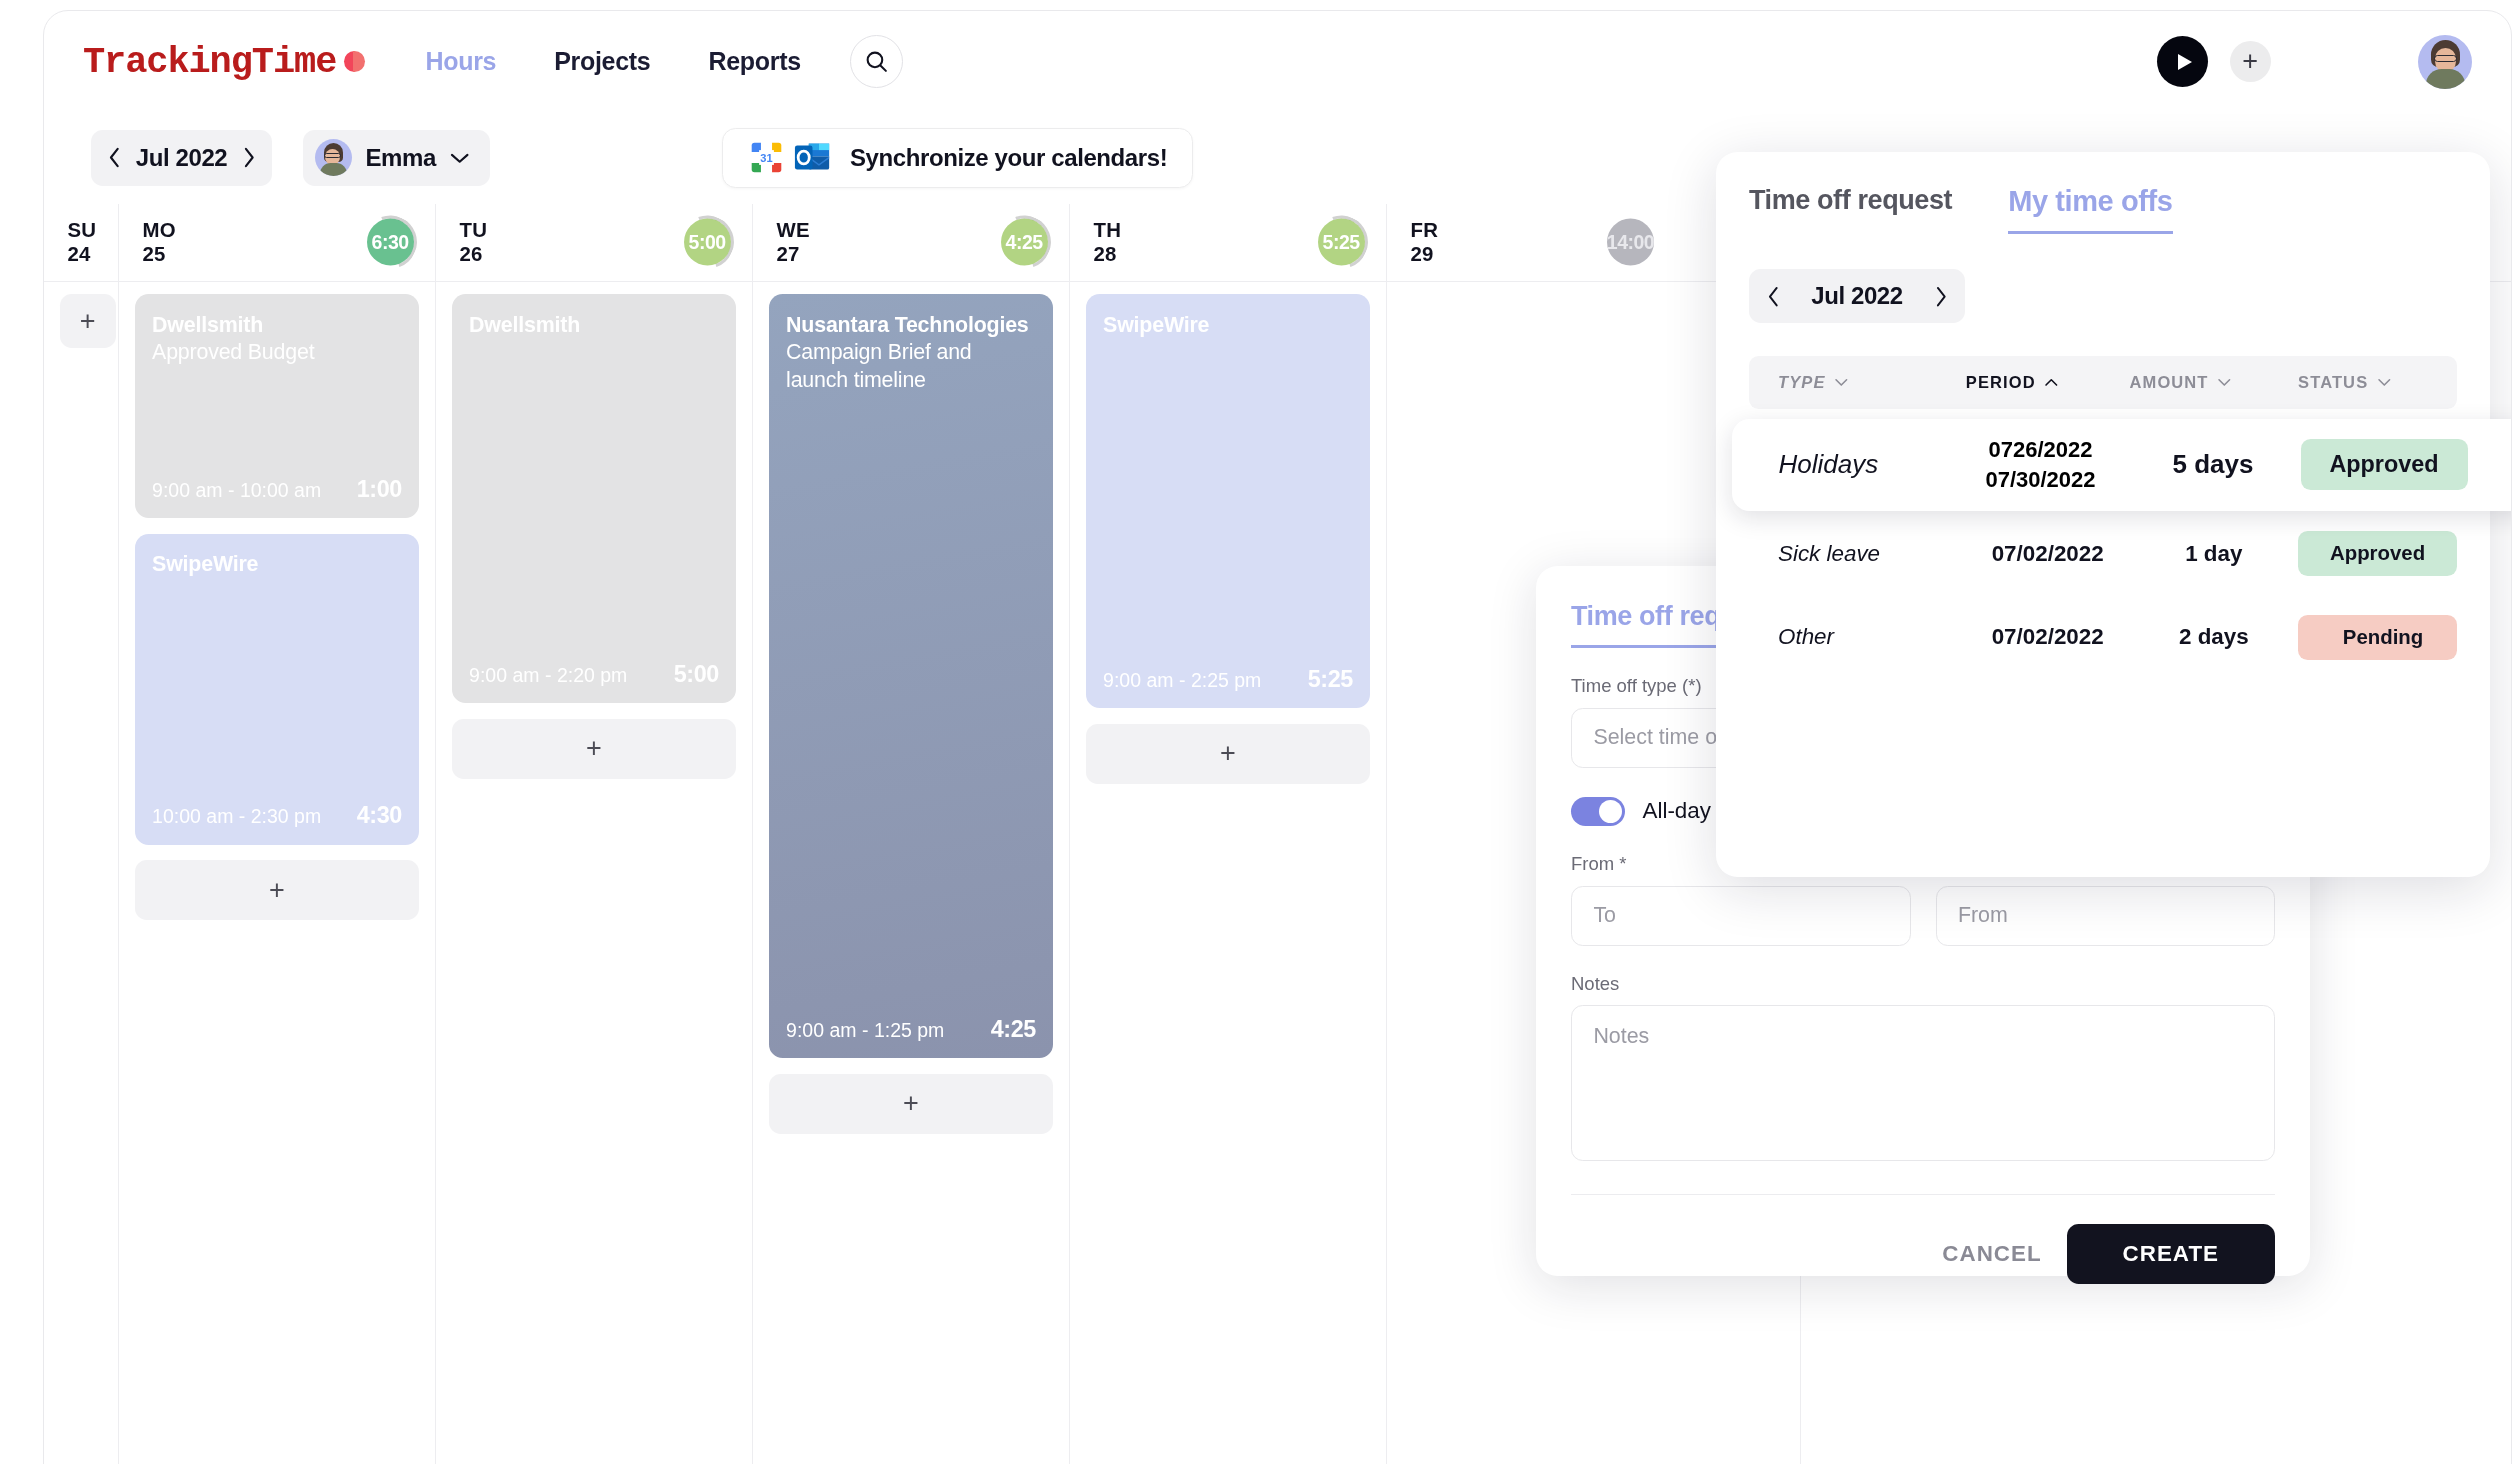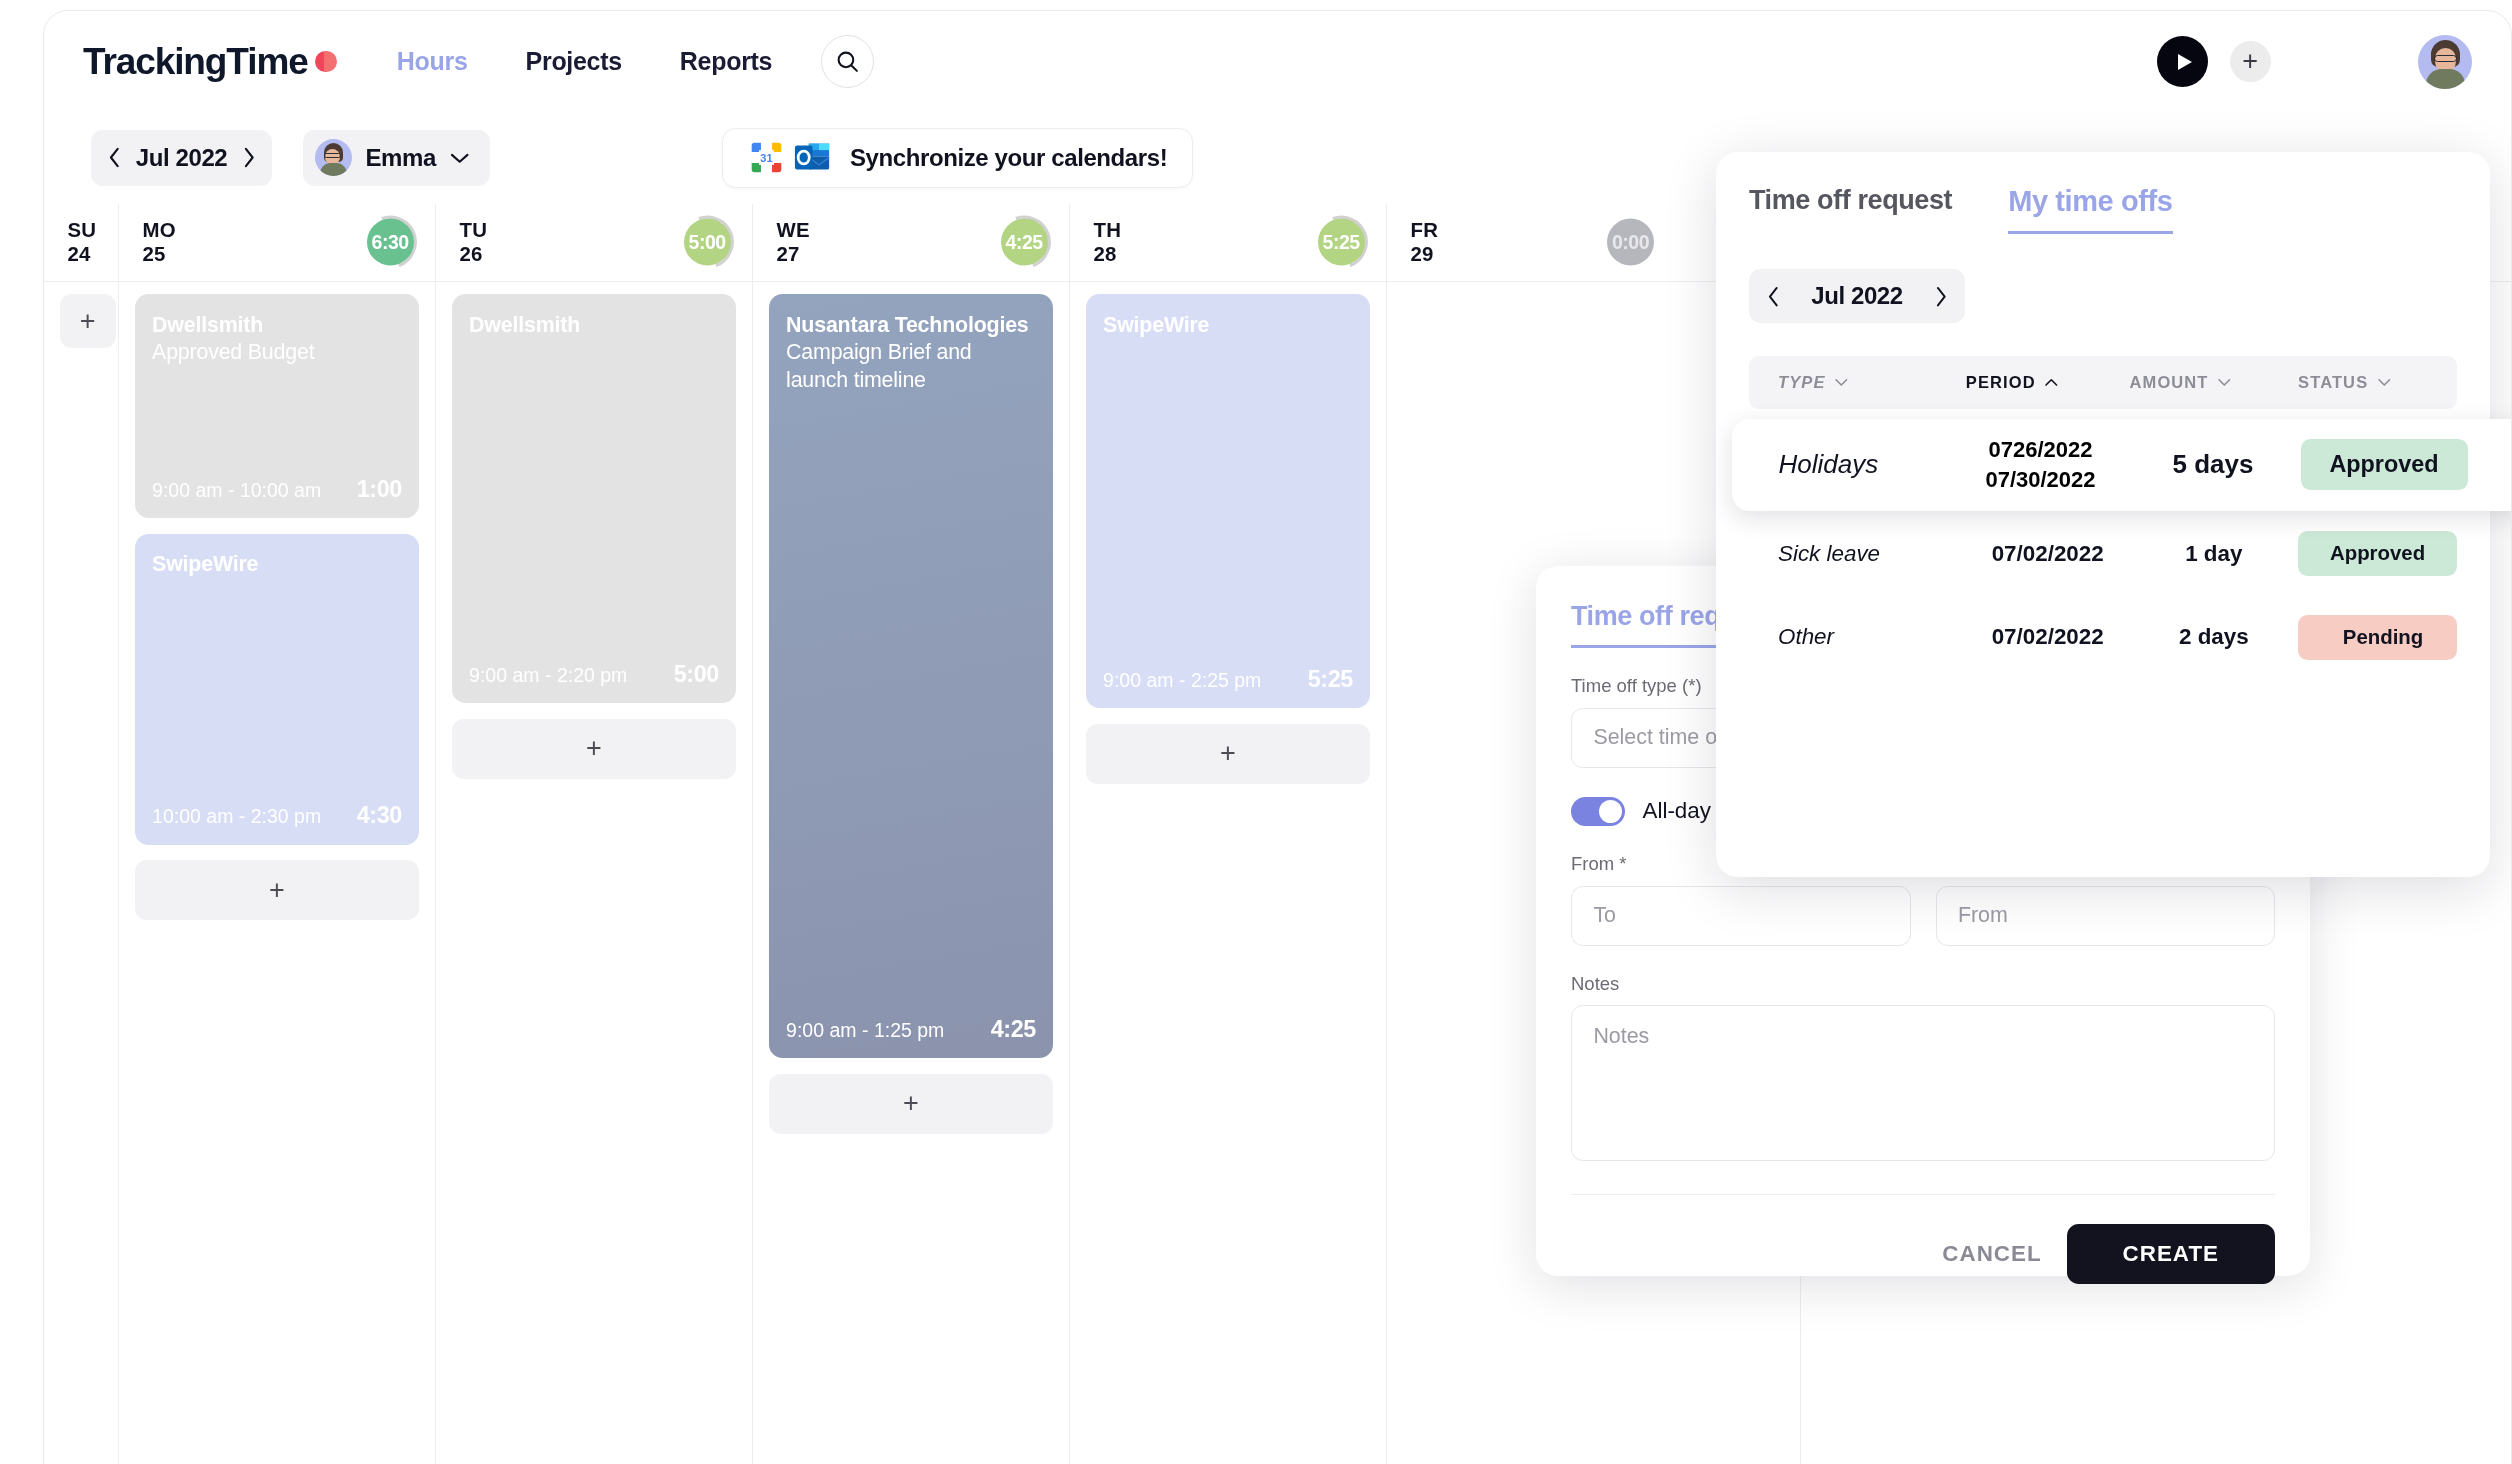--- a/index.html
+++ b/index.html
@@ -21,21 +21,21 @@
   }
 
   
   .topbar {
     position: absolute; left: 0; top: 0; width: 100%; height: 102px;
     display: flex; align-items: center;
   }
   .logo {
     margin-left: 39px;
     font-size: 37px; font-weight: 700; letter-spacing: -1.1px;
-    color: #0f172a; display: flex; align-items: center;
+    color: #b91c1c; display: flex; align-items: center; font-family: Liberation Mono, monospace;
   }
   .logo-mark {
     display: inline-block; width: 21.4px; height: 21.4px; margin-left: 7.8px;
     position: relative;
   }
   .logo-mark i {
     position: absolute; left: 0; top: 0; width: 10.7px; height: 21.4px;
     background: #f2455a; border-radius: 10.7px 0 0 10.7px;
   }
   .logo-mark i + i {
@@ -402,21 +402,21 @@
     <div class="dayhead" style="width:317px">
       <div class="dow"><span>TH</span><br><span>28</span></div>
       <div class="badge" style="background:#b2d483">
           <span class="ring"></span>
           <span>5:25</span>
         </div>
     </div>
     <div class="dayhead" style="width:414px">
       <div class="dow"><span>FR</span><br><span>29</span></div>
       <div class="badge" style="background:#b6b6bd;right:146px;color:#e8e8ec">
-          <span>0:00</span>
+          <span>14:00</span>
         </div>
     </div>
     <div class="dayhead" style="flex:1;border-right:none"></div>
   </div>
 
   <div class="cal-body">
 
     <div class="daycol" style="width:75px">
       <div class="addcell small">+</div>
     </div>

